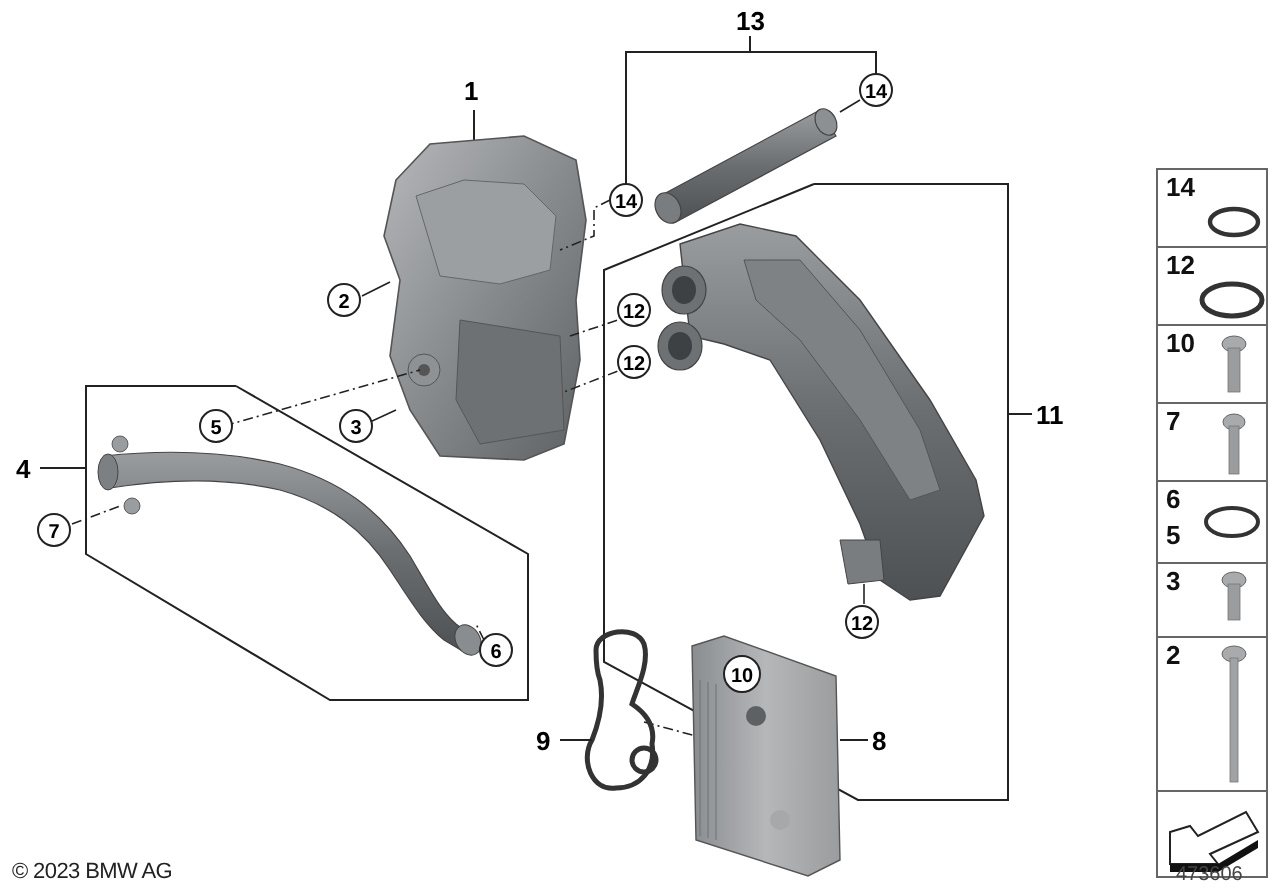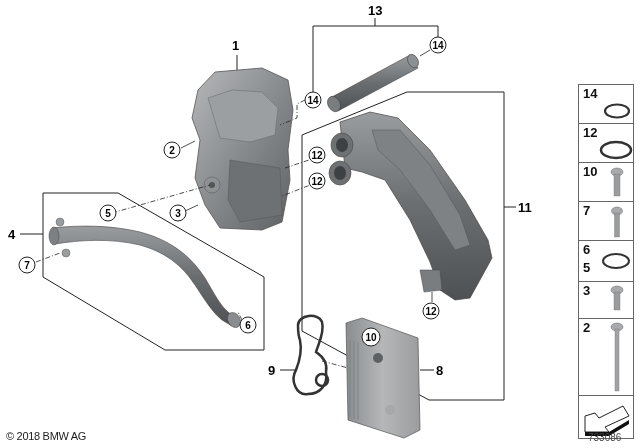--- a/index.html
+++ b/index.html
@@ -216,14 +216,14 @@
   </div>
   <div class="legend-cell" style="height:42px">
     <svg width="56" height="42" style="position:absolute;left:0;top:0">
       <path d="M6,20 L6,36 L30,36 L26,31 L50,20 L44,10 L20,22 L16,17 Z" fill="#fff" stroke="#222" stroke-width="1"></path>
       <path d="M6,36 L30,36 L30,40 L6,40 Z" fill="#111"></path>
       <path d="M30,36 L50,24 L50,28 L30,40 Z" fill="#111"></path>
     </svg>
   </div>
 </div>
 
-<div class="copyright">© 2018 BMW AG</div>
-<div class="docnum">733086</div>
+<div class="copyright">© 2023 BMW AG</div>
+<div class="docnum">473606</div>
 
 </body></html>

